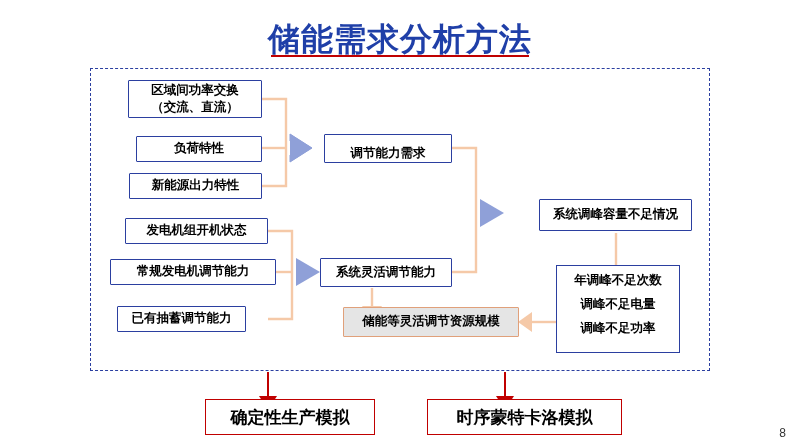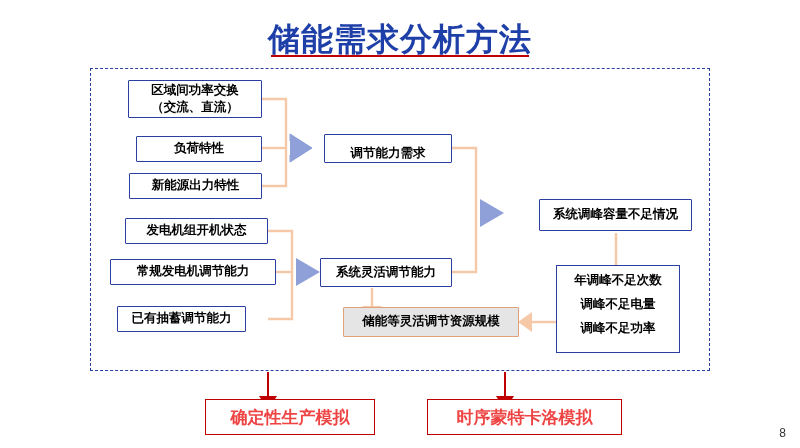--- a/index.html
+++ b/index.html
@@ -72,21 +72,21 @@
   .node.peach {
     background: #e5e5e5;
     border: 1.2px solid #e0a07a;
   }
   
   .bottom-node {
     position: absolute;
     box-sizing: border-box;
     border: 1.6px solid #c00000;
     background: #ffffff;
-    color: #ef4444;
+    color: #000000;
     font-size: 17px;
     font-weight: bold;
     display: flex;
     align-items: center;
     justify-content: center;
     text-align: center;
   }
   
   .stat-box {
     position: absolute;

